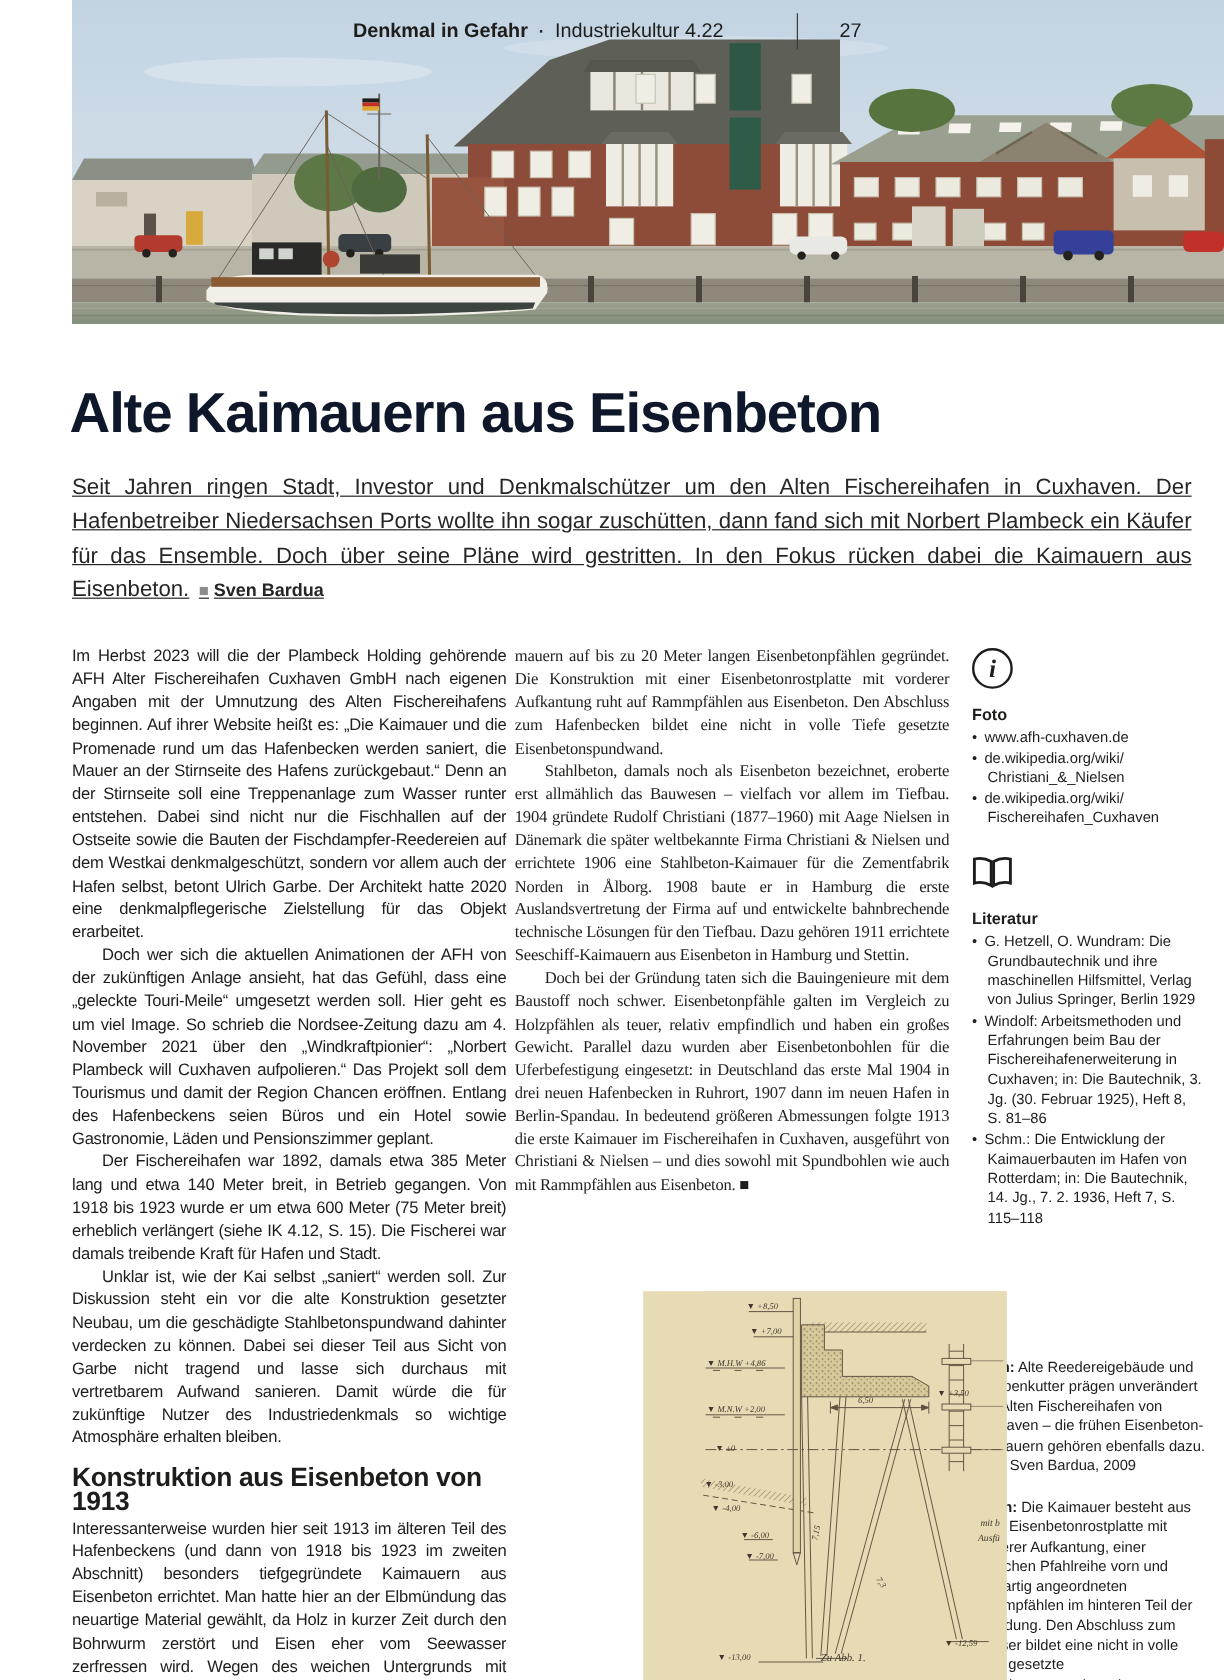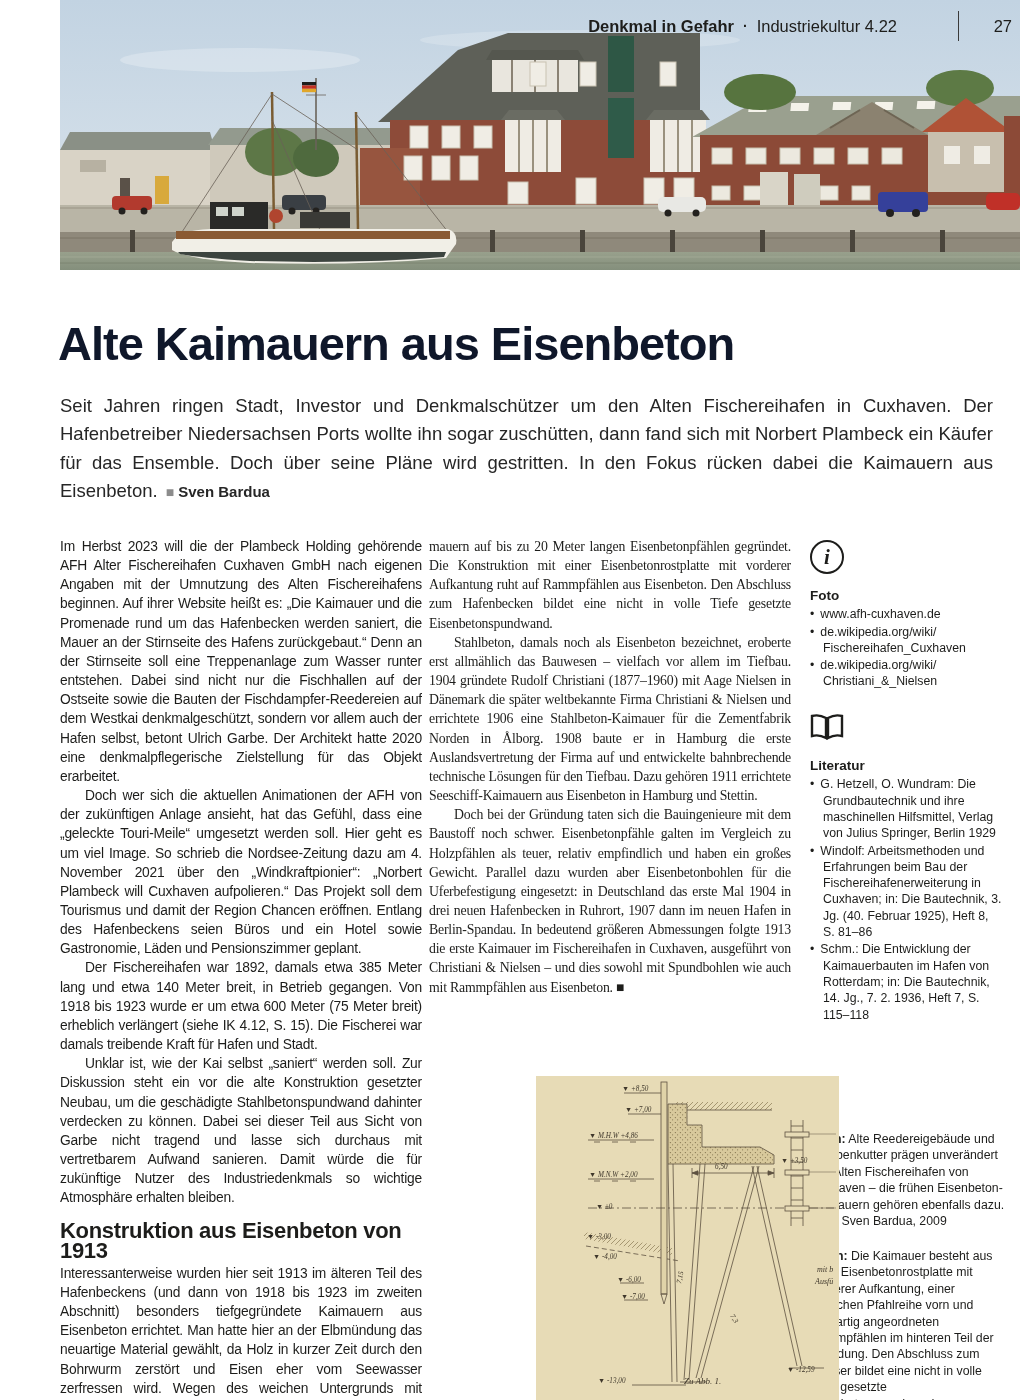--- a/index.html
+++ b/index.html
@@ -2,31 +2,31 @@
 <html lang="de"><head>
 <meta charset="utf-8">
 <style>
   html,body{margin:0;padding:0;background:#ffffff;}
   .page{position:relative;width:1020px;height:1400px;background:#ffffff;overflow:hidden;
         font-family:"Liberation Sans",sans-serif;color:#1d1d1b;}
   
   .photo{position:absolute;left:60px;top:0;width:960px;height:270px;overflow:hidden;}
   .photo svg{display:block;}
   
-  .runhead{position:absolute;top:11px;left:0;width:1012px;display:flex;justify-content:flex-end;
+  .runhead{position:absolute;top:11px;left:0;width:1012px;display:flex;justify-content:center;
            align-items:center;gap:9px;font-size:16.5px;z-index:5;}
   .runhead .sect{font-weight:bold;}
   .runhead .dot{font-weight:bold;font-size:14px;}
   .runhead .rule{width:1px;height:30px;background:#3a3a3a;margin:0 14px 0 52px;}
   .runhead .pn{width:30px;text-align:right;}
   
   .title{position:absolute;left:58px;top:316px;font-size:47px;font-weight:bold;color:#0f172a;
          letter-spacing:-1px;white-space:nowrap;}
   .lead{position:absolute;left:60px;top:392px;width:933px;font-size:18.5px;line-height:28.4px;
-        color:#262626;text-align:justify;}
+        color:#262626;text-align:justify;text-decoration:underline;}
   .lead .sq{color:#8c8c8c;font-size:14px;margin:0 4px 0 8px;}
   .lead .author{font-weight:bold;font-size:15px;}
   
   .col{position:absolute;top:537px;width:362px;font-size:13.8px;line-height:19.15px;
        text-align:justify;letter-spacing:-0.2px;}
   .col1{left:60px;height:862px;overflow:hidden;}
   .col2{left:429px;font-family:Liberation Serif, serif;}
   .col p{margin:0;}
   .col p.ind{text-indent:25px;}
   .subhead{font-size:22px;font-weight:bold;letter-spacing:-0.3px;margin:14px 0 4px 0;text-align:left;}
@@ -256,33 +256,33 @@
     <p>mauern auf bis zu 20 Meter langen Eisenbetonpfählen gegründet. Die Konstruktion mit einer Eisenbetonrostplatte mit vorderer Aufkantung ruht auf Rammpfählen aus Eisenbeton. Den Abschluss zum Hafenbecken bildet eine nicht in volle Tiefe gesetzte Eisenbetonspundwand.</p>
     <p class="ind">Stahlbeton, damals noch als Eisenbeton bezeichnet, eroberte erst allmählich das Bauwesen – vielfach vor allem im Tiefbau. 1904 gründete Rudolf Christiani (1877–1960) mit Aage Nielsen in Dänemark die später weltbekannte Firma Christiani &amp; Nielsen und errichtete 1906 eine Stahlbeton-Kaimauer für die Zementfabrik Norden in Ålborg. 1908 baute er in Hamburg die erste Auslandsvertretung der Firma auf und entwickelte bahnbrechende technische Lösungen für den Tiefbau. Dazu gehören 1911 errichtete Seeschiff-Kaimauern aus Eisenbeton in Hamburg und Stettin.</p>
     <p class="ind">Doch bei der Gründung taten sich die Bauingenieure mit dem Baustoff noch schwer. Eisenbetonpfähle galten im Vergleich zu Holzpfählen als teuer, relativ empfindlich und haben ein großes Gewicht. Parallel dazu wurden aber Eisenbetonbohlen für die Uferbefestigung eingesetzt: in Deutschland das erste Mal 1904 in drei neuen Hafenbecken in Ruhrort, 1907 dann im neuen Hafen in Berlin-Spandau. In bedeutend größeren Abmessungen folgte 1913 die erste Kaimauer im Fischereihafen in Cuxhaven, ausgeführt von Christiani &amp; Nielsen – und dies sowohl mit Spundbohlen wie auch mit Rammpfählen aus Eisenbeton. ■</p>
   </div>
 
   <div class="sidebar">
     <div class="info-icon">i</div>
     <div class="side-title">Foto</div>
     <ul class="side-list">
       <li>www.afh-cuxhaven.de</li>
+      <li>de.wikipedia.org/wiki/ Christiani_&amp;_Nielsen</li>
       <li>de.wikipedia.org/wiki/ Fischereihafen_Cuxhaven</li>
-      <li>de.wikipedia.org/wiki/ Christiani_&amp;_Nielsen</li>
     </ul>
     <div class="book-icon">
       <svg width="34" height="26" viewBox="0 0 34 26">
         <path d="M2,2 Q9,0 16,4 L16,24 Q9,20 2,22 Z" fill="none" stroke="#1d1d1b" stroke-width="2.4"></path>
         <path d="M32,2 Q25,0 18,4 L18,24 Q25,20 32,22 Z" fill="none" stroke="#1d1d1b" stroke-width="2.4"></path>
       </svg>
     </div>
     <div class="side-title">Literatur</div>
     <ul class="side-list">
       <li>G. Hetzell, O. Wundram: Die Grundbautechnik und ihre maschinellen Hilfsmittel, Verlag von Julius Springer, Berlin 1929</li>
-      <li>Windolf: Arbeitsmethoden und Erfahrungen beim Bau der Fischereihafenerweiterung in Cuxhaven; in: Die Bautechnik, 3. Jg. (40. Februar 1925), Heft 8, S. 81–86</li>
+      <li>Windolf: Arbeitsmethoden und Erfahrungen beim Bau der Fischereihafenerweiterung in Cuxhaven; in: Die Bautechnik, 3. Jg. (30. Februar 1925), Heft 8, S. 81–86</li>
       <li>Schm.: Die Entwicklung der Kaimauerbauten im Hafen von Rotterdam; in: Die Bautechnik, 14. Jg., 7. 2. 1936, Heft 7, S. 115–118</li>
     </ul>
   </div>
 
   <div class="caption cap-top">
     <b>seien:</b>
     <span>Alte Reedereigebäude und Krabbenkutter prägen unverändert den Alten Fischereihafen von Cuxhaven – die frühen Eisenbeton-Kaimauern gehören ebenfalls dazu.</span>
     <div class="credit">Foto: Sven Bardua, 2009</div>
   </div>
   <div class="caption cap-bottom">

